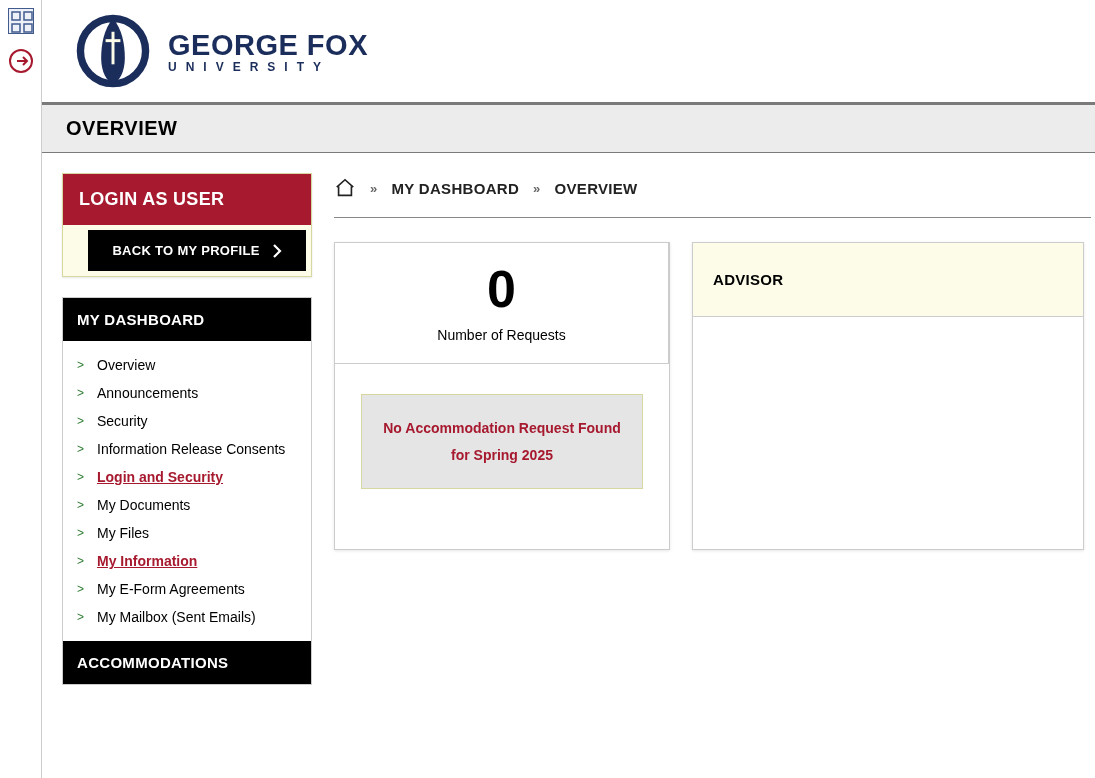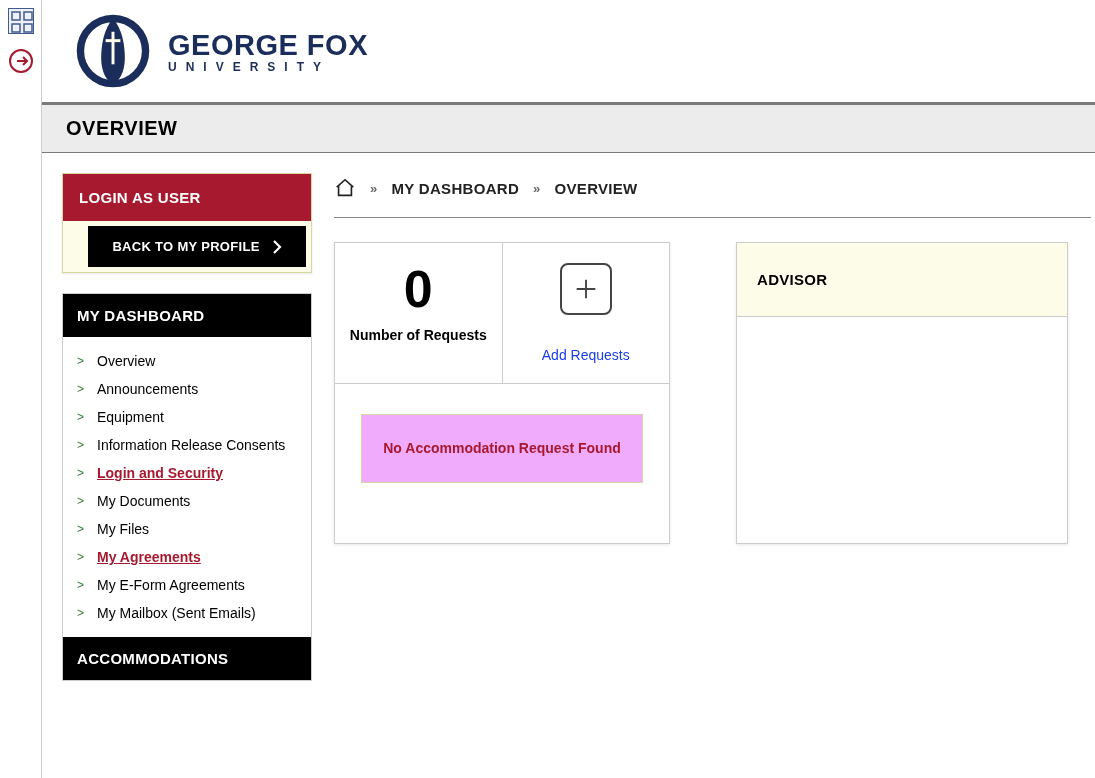--- a/index.html
+++ b/index.html
@@ -96,21 +96,21 @@
   }
   .login-box {
     border: 1px solid #d7d7a0;
     background: #fdfce8;
     box-shadow: 0 1px 2px rgba(0,0,0,0.1);
   }
   .login-box-header {
     background: #a6192e;
     color: #fff;
     font-weight: 800;
-    font-size: 15px;
+    font-size: 18px;
     padding: 15px 16px;
     font-family: "Arial Narrow", Arial, sans-serif;
     letter-spacing: 0.3px;
   }
   .login-box-body {
     padding: 5px;
     margin-left: 20px;
   }
   .back-profile-btn {
     background:#000;
@@ -227,21 +227,21 @@
     padding:20px 10px;
     text-align:center;
     display:flex;
     flex-direction:column;
     align-items:center;
     justify-content:flex-start;
     gap:12px;
   }
   .accom-cell:first-child { border-right:1px solid #ccc; }
   .big-num { font-size:52px; font-weight:900; line-height:1; font-family:"Arial Black", Arial, sans-serif; }
-  .cell-label { font-size:14px; font-weight:700; }
+  .cell-label { font-size:14px; font-weight:400; }
   .add-box {
     width:52px; height:52px;
     border:2px solid #444;
     border-radius:8px;
     display:flex;
     align-items:center;
     justify-content:center;
     font-size:30px;
     color:#444;
     cursor:pointer;
@@ -249,30 +249,30 @@
   .add-link {
     color:#1a3ee8;
     font-size:14px;
     cursor:pointer;
   }
   .accom-body-bottom {
     padding: 30px 26px 60px 26px;
   }
   .no-req-box {
     border:1px solid #d7d7a0;
-    background:#f0abfc;
+    background:#e5e5e5;
     color:#a6192e;
     font-weight:700;
     text-align:center;
     padding:20px 14px;
     line-height:1.9;
     font-size:14px;
   }
 
-  .advisor-card { width:332px;margin-left:44px; }
+  .advisor-card { width:392px; }
   .advisor-body {
     padding: 26px 22px;
     font-size:14px;
   }
   .advisor-body .label { margin-bottom:4px; }
   .advisor-body .val { font-weight:700; margin-bottom:26px; }
   .advisor-body .link { color:#1a3ee8; font-weight:700; cursor:pointer; }
   .advisor-body-inner { height: 360px; }
 </style>
 </head>
@@ -339,41 +339,41 @@
               <li>
                 <span class="chev">&gt;</span>
                 <a href="#">Overview</a>
               </li>
               <li>
                 <span class="chev">&gt;</span>
                 <a href="#">Announcements</a>
               </li>
               <li>
                 <span class="chev">&gt;</span>
-                <a href="#">Equipment</a>
+                <a href="#">Security</a>
               </li>
               <li>
                 <span class="chev">&gt;</span>
                 <a href="#">Information Release Consents</a>
               </li>
               <li class="highlight">
                 <span class="chev">&gt;</span>
                 <a href="#">Login and Security</a>
               </li>
               <li>
                 <span class="chev">&gt;</span>
                 <a href="#">My Documents</a>
               </li>
               <li>
                 <span class="chev">&gt;</span>
                 <a href="#">My Files</a>
               </li>
               <li class="highlight">
                 <span class="chev">&gt;</span>
-                <a href="#">My Agreements</a>
+                <a href="#">My Information</a>
               </li>
               <li>
                 <span class="chev">&gt;</span>
                 <a href="#">My E-Form Agreements</a>
               </li>
               <li>
                 <span class="chev">&gt;</span>
                 <a href="#">My Mailbox (Sent Emails)</a>
               </li>
             </ul>
@@ -396,33 +396,25 @@
         </div>
 
         <div class="cards-row">
 
           <div class="card accom-card">
             <div class="accom-body-top">
               <div class="accom-cell">
                 <div class="big-num">0</div>
                 <div class="cell-label">Number of Requests</div>
               </div>
-              <div class="accom-cell">
-                <div class="add-box">
-                  <svg viewBox="0 0 24 24" width="28" height="28">
-                    <path d="M12 4v16M4 12h16" stroke="#444" stroke-width="1.6" fill="none"></path>
-                  </svg>
-                </div>
-                <div style="height:8px"></div>
-                <div class="add-link">Add Requests</div>
-              </div>
             </div>
             <div class="accom-body-bottom">
               <div class="no-req-box">
                 <div>No Accommodation Request Found</div>
+                <div>for Spring 2025</div>
               </div>
             </div>
           </div>
 
           <div class="card advisor-card">
             <div class="card-header single">ADVISOR</div>
           </div>
 
         </div>
 

